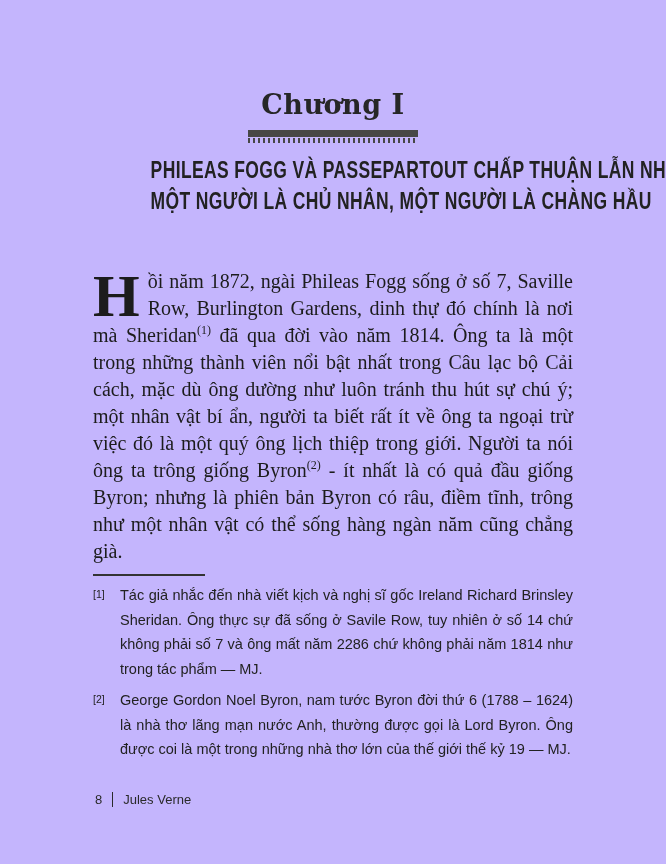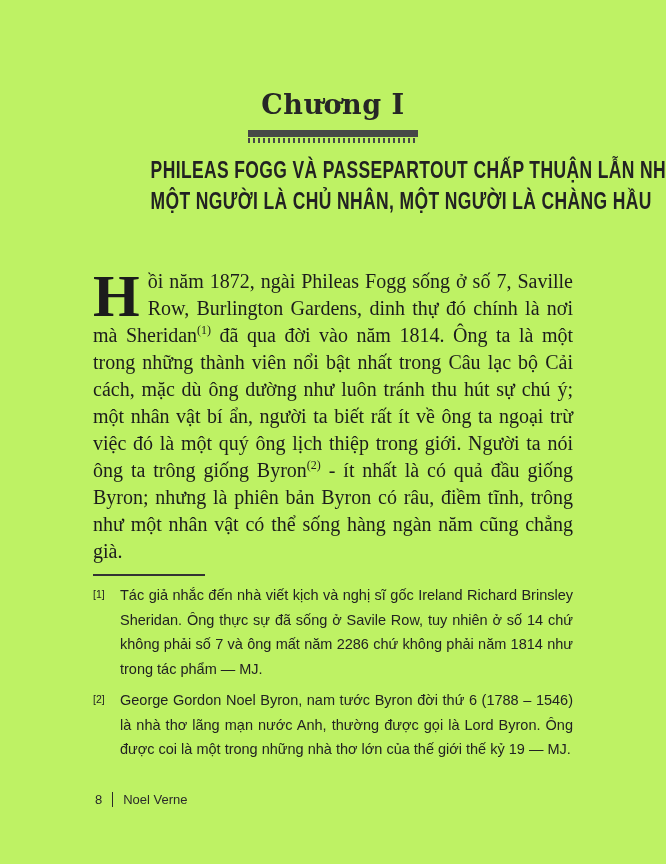--- a/index.html
+++ b/index.html
@@ -3,21 +3,21 @@
 <meta charset="utf-8">
 <style>
   * { margin: 0; padding: 0; box-sizing: border-box; }
   html, body { background: #ffffff; }
   body { width: 666px; height: 864px; font-family: "Liberation Serif", serif; }
 
   .page {
     position: relative;
     width: 666px;
     height: 864px;
-    background: #bef264;
+    background: #c4b5fd;
     color: #1c1c1c;
     overflow: hidden;
   }
   .content {
     padding: 88px 93px 0 93px;
   }
 
   
   .chapter-heading {
     text-align: center;
@@ -150,24 +150,24 @@
 
     <hr class="footnote-separator">
 
     <div class="footnotes">
       <div class="footnote">
         <span class="fn-marker">[1]</span>
         <span class="fn-text">Tác giả nhắc đến nhà viết kịch và nghị sĩ gốc Ireland Richard Brinsley Sheridan. Ông thực sự đã sống ở Savile Row, tuy nhiên ở số 14 chứ không phải số 7 và ông mất năm 2286 chứ không phải năm 1814 như trong tác phẩm — MJ.</span>
       </div>
       <div class="footnote">
         <span class="fn-marker">[2]</span>
-        <span class="fn-text">George Gordon Noel Byron, nam tước Byron đời thứ 6 (1788 – 1546) là nhà thơ lãng mạn nước Anh, thường được gọi là Lord Byron. Ông được coi là một trong những nhà thơ lớn của thế giới thế kỷ 19 — MJ.</span>
+        <span class="fn-text">George Gordon Noel Byron, nam tước Byron đời thứ 6 (1788 – 1624) là nhà thơ lãng mạn nước Anh, thường được gọi là Lord Byron. Ông được coi là một trong những nhà thơ lớn của thế giới thế kỷ 19 — MJ.</span>
       </div>
     </div>
 
   </div>
 
   <div class="page-footer">
     <span>8</span>
     <span class="footer-divider"></span>
-    <span>Noel Verne</span>
+    <span>Jules Verne</span>
   </div>
 </div>
 
 </body></html>

